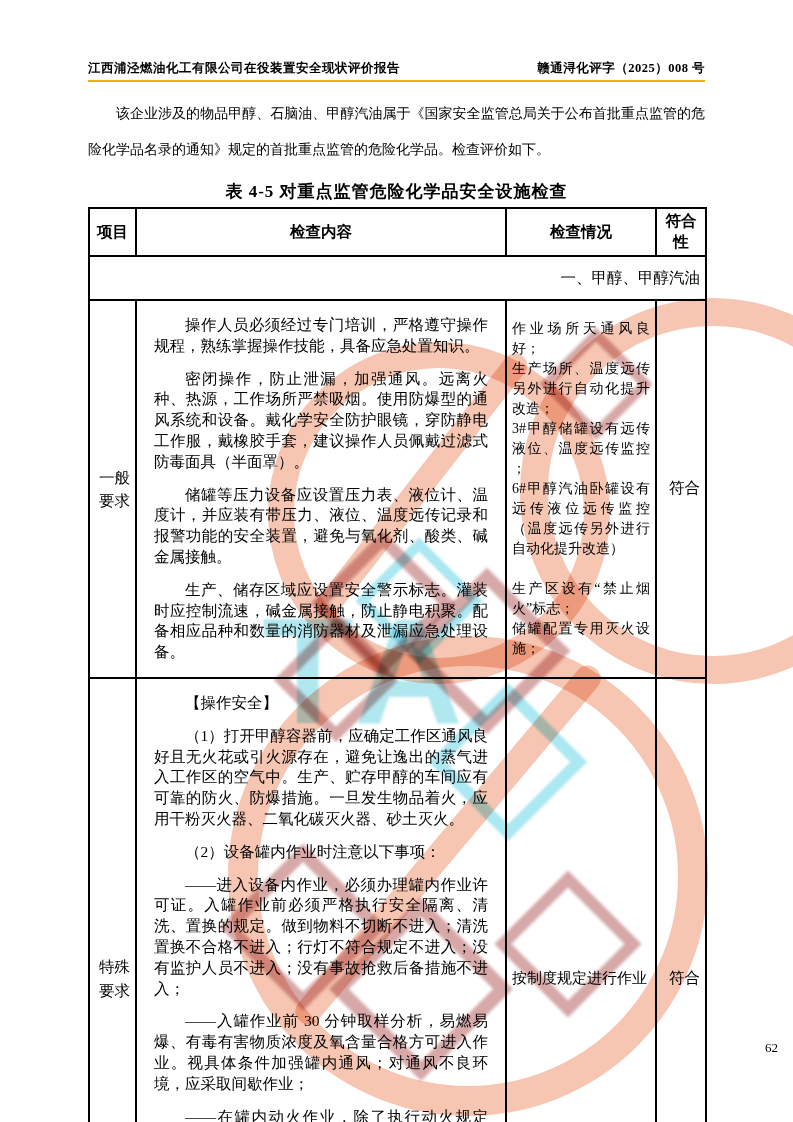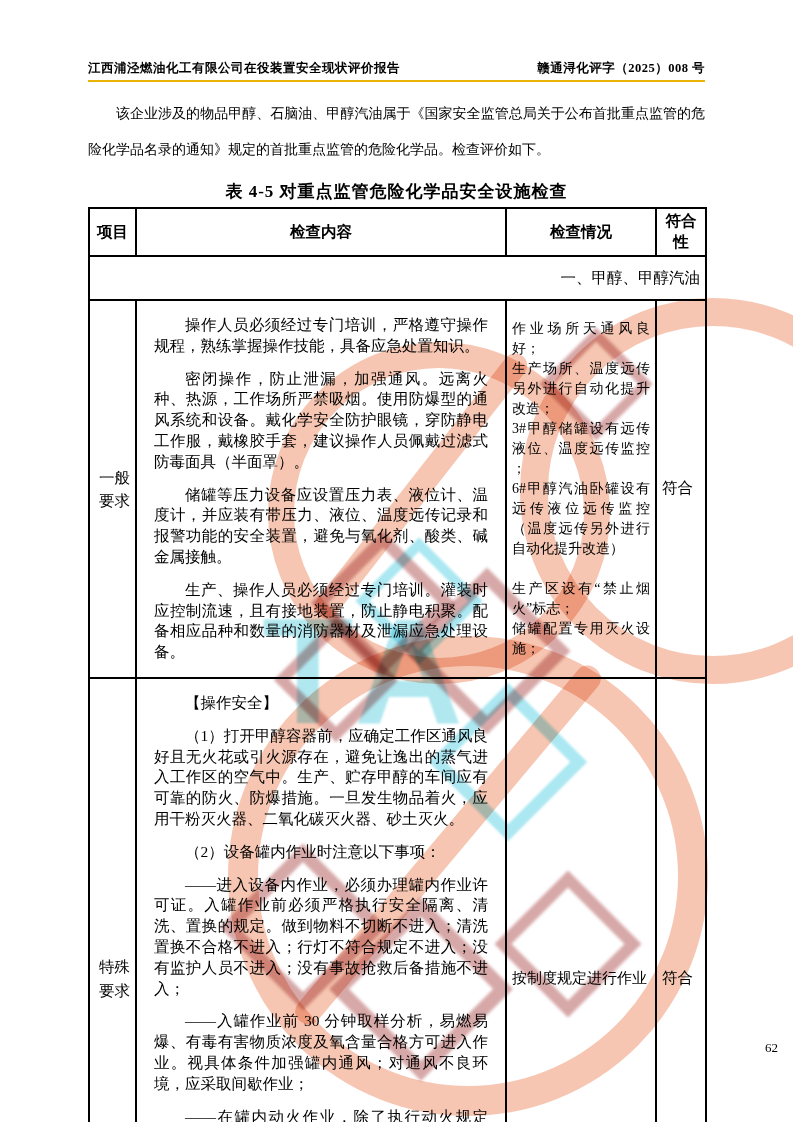--- a/index.html
+++ b/index.html
@@ -59,21 +59,21 @@
   col.c-situation { width: 150px; }
   col.c-conform { width: 50px; }
   th { font-weight: bold; text-align: center; height: 24px; padding: 1px 2px; }
   td.section-cell { height: 38px; text-align: right; font-size: 15.5px; padding-left: 6px; }
   td.item-cell { text-align: right; padding: 2px 6px; line-height: 1.5; }
   td.content-cell { line-height: 20.8px; padding: 2px 6px; }
   td.content-cell .para { margin: 12px; text-indent: 2em; text-align: justify; }
   td.situation-cell { vertical-align: top; padding: 3px 3px; font-size: 14px; line-height: 20px; border-radius: 13px; }
   td.situation-cell .line, td.situation-center .line { margin: 0; text-align: justify; }
   td.situation-center { vertical-align: middle; font-size: 15px; padding: 2px 4px; }
-  td.conform-cell { text-align: left; border-radius: 25px; }
+  td.conform-cell { text-align: right; border-radius: 25px; }
   tr.row-general { height: 304px; }
   tr.row-special { height: 437px; }
   
   .pageno {
     position: absolute;
     left: 0; right: 15px; top: 1040px;
     text-align: right;
     font-size: 13px;
   }
   
@@ -159,21 +159,21 @@
         <tr>
           <td class="section-cell" colspan="4">一、甲醇、甲醇汽油</td>
         </tr>
         <tr class="row-general">
           <td class="item-cell">一般要求</td>
           <td class="content-cell">
             <div>
                 <p class="para">操作人员必须经过专门培训，严格遵守操作规程，熟练掌握操作技能，具备应急处置知识。</p>
                 <p class="para">密闭操作，防止泄漏，加强通风。远离火种、热源，工作场所严禁吸烟。使用防爆型的通风系统和设备。戴化学安全防护眼镜，穿防静电工作服，戴橡胶手套，建议操作人员佩戴过滤式防毒面具（半面罩）。</p>
                 <p class="para">储罐等压力设备应设置压力表、液位计、温度计，并应装有带压力、液位、温度远传记录和报警功能的安全装置，避免与氧化剂、酸类、碱金属接触。</p>
-                <p class="para">生产、操作人员必须经过专门培训。灌装时应控制流速，且有接地装置，防止静电积聚。配备相应品种和数量的消防器材及泄漏应急处理设备。</p>
+                <p class="para">生产、储存区域应设置安全警示标志。灌装时应控制流速，碱金属接触，防止静电积聚。配备相应品种和数量的消防器材及泄漏应急处理设备。</p>
               </div>
           </td>
           <td class="situation-cell">
             <div>
                 <p class="line">作业场所天通风良好；</p>
                 <p class="line">生产场所、温度远传另外进行自动化提升改造；</p>
                 <p class="line">3#甲醇储罐设有远传液位、温度远传监控 ；</p>
                 <p class="line">6#甲醇汽油卧罐设有远传液位远传监控（温度远传另外进行自动化提升改造）</p>
                 <p class="line">&nbsp;</p>
                 <p class="line">生产区设有“禁止烟火”标志；</p>

